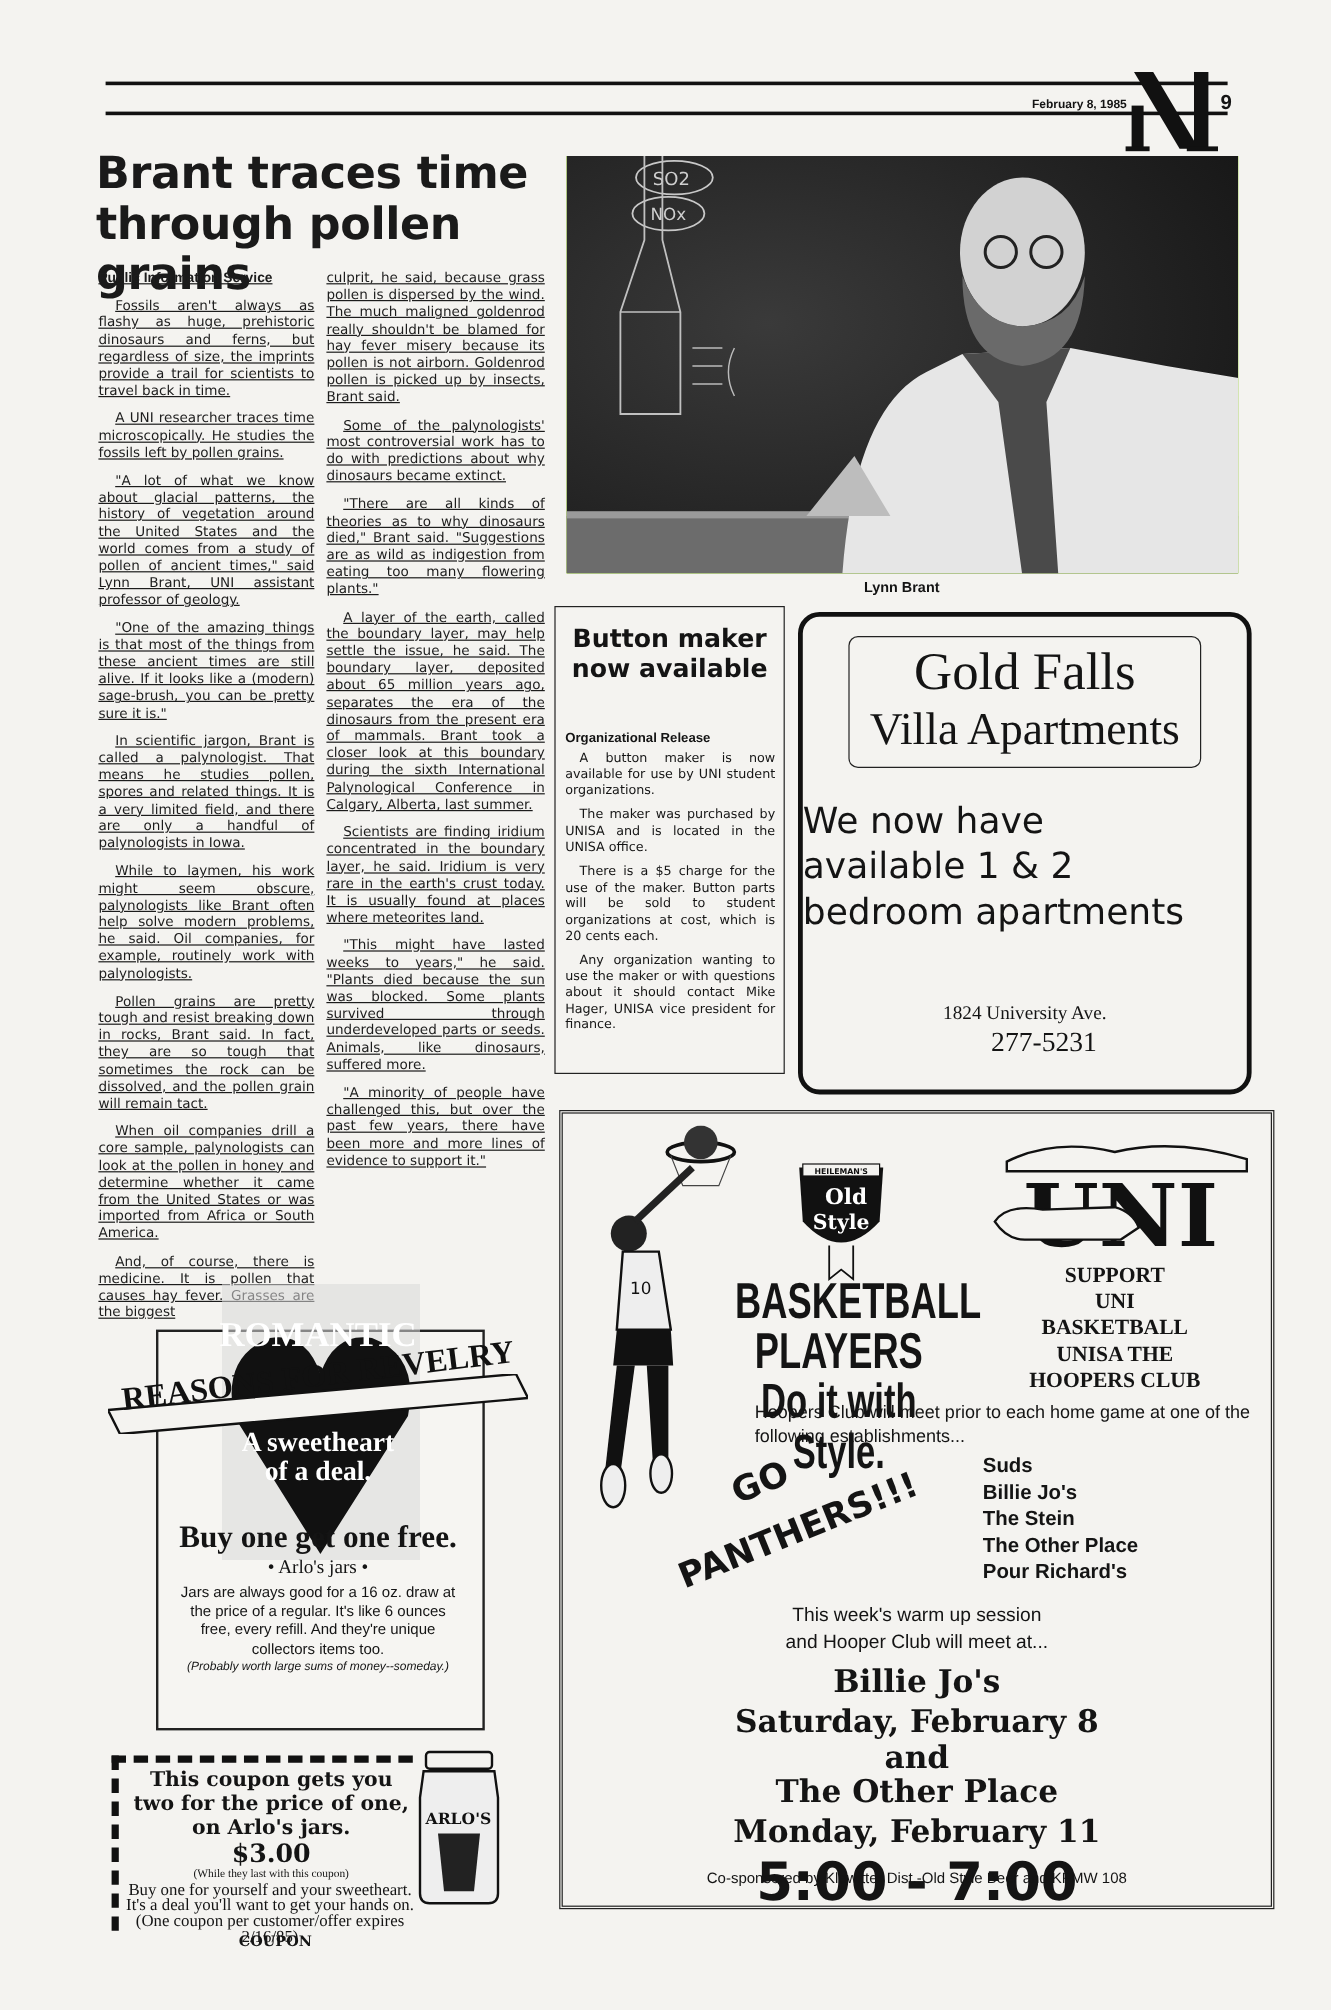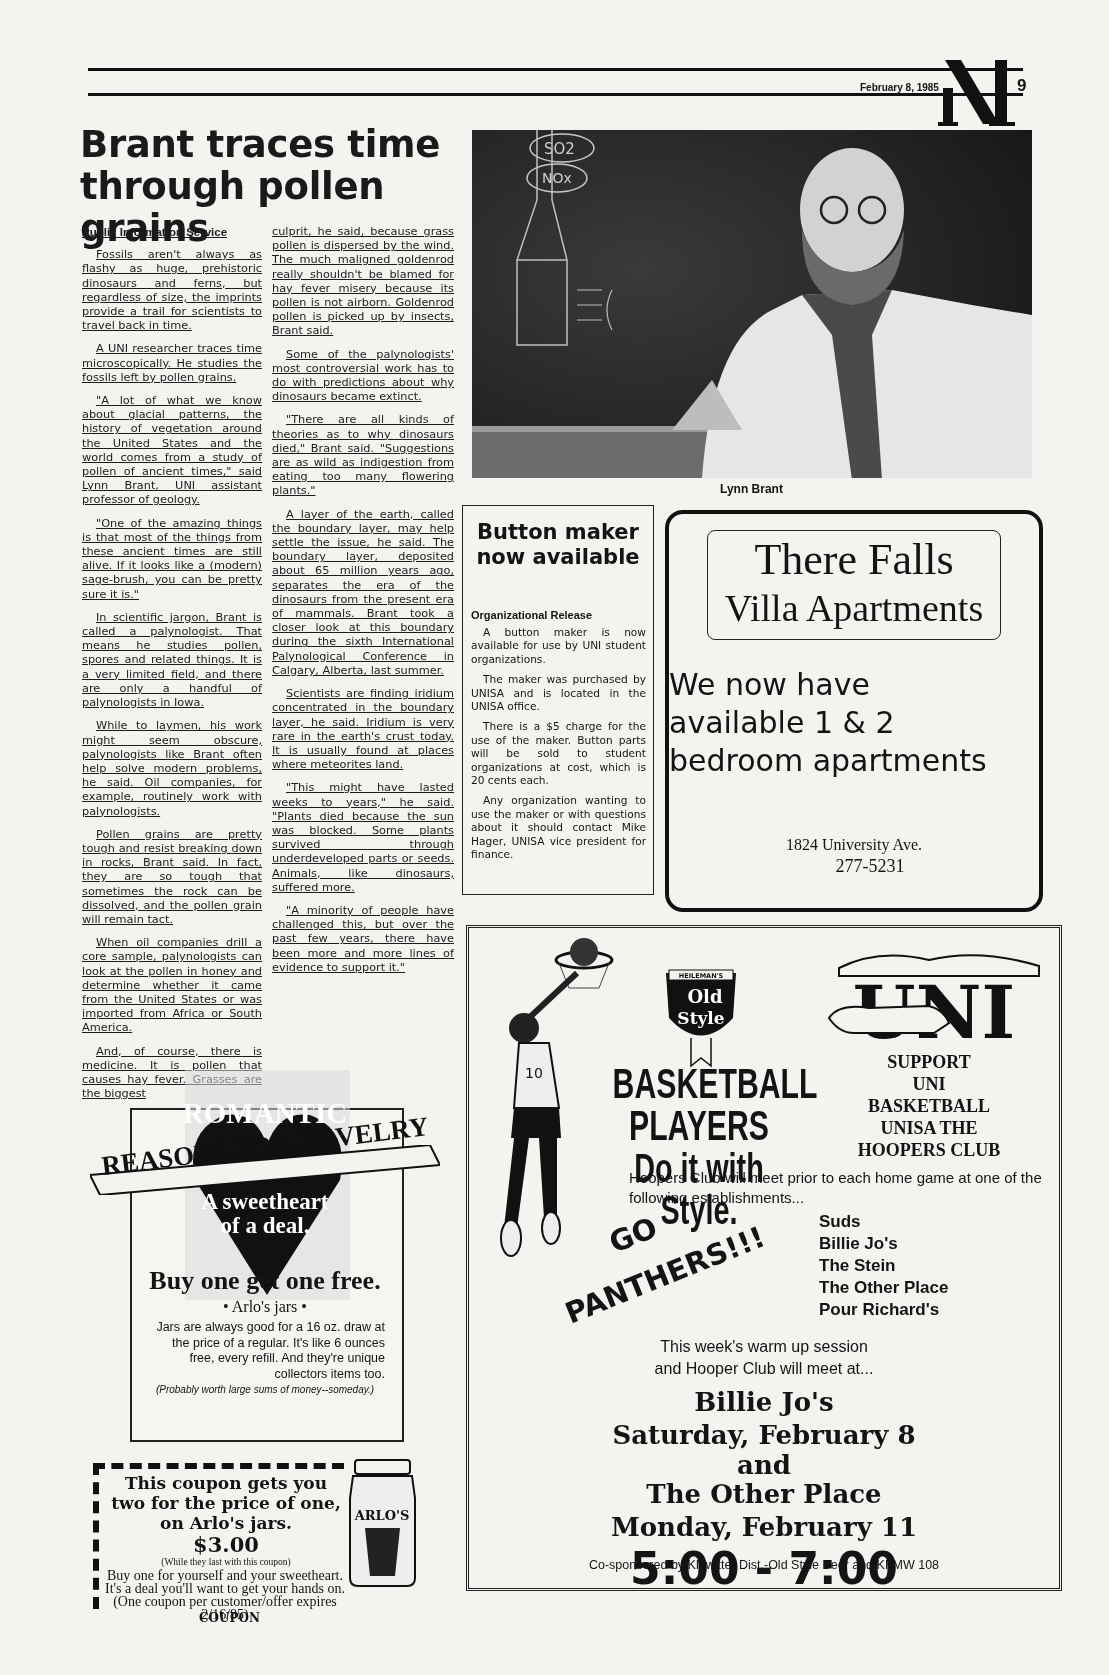--- a/index.html
+++ b/index.html
@@ -31,21 +31,21 @@
   #bm-byline { position: absolute; left: 8px; top: 103px; font-size: 11px; font-weight: bold; font-family: "Liberation Sans", sans-serif; }
   #bm-body { position: absolute; left: 8px; top: 120px; width: 175px; font-size: 10.6px; line-height: 13.4px; text-align: justify; }
   #bm-body p { margin: 0 0 7px 0; text-indent: 12px; }
   
   #gf-ad { left: 665px; top: 510px; width: 370px; height: 394px; border: 4px solid #111; border-radius: 18px; }
   #gf-name { position: absolute; left: 38px; top: 16px; width: 292px; height: 108px; border: 1.3px solid #222; border-radius: 8px; text-align: center; font-family: "Liberation Serif", serif; }
   #gf-l1 { display: block; font-size: 44px; line-height: 50px; margin-top: 4px; }
   #gf-l2 { display: block; font-size: 38px; line-height: 46px; }
   #gf-msg { position: absolute; left: 0; top: 152px; width: 370px; text-align: left; font-size: 30px; line-height: 38px; font-family: "DejaVu Sans", sans-serif; font-weight: 400; }
   #gf-addr { position: absolute; left: 0; top: 322px; width: 370px; text-align: center; font-size: 16px; font-family: "Liberation Serif", serif; }
-  #gf-phone { position: absolute; left: 0; top: 342px; width: 402px; text-align: center; font-size: 18px; font-family: "Liberation Serif", serif; }
+  #gf-phone { position: absolute; left: 0; top: 342px; width: 402px; text-align: center; font-size: 23px; font-family: "Liberation Serif", serif; }
   
   #bb-ad { left: 466px; top: 925px; width: 590px; height: 660px; border: 3px double #222; }
   .oldstyle-shield { position: absolute; left: 192px; top: 30px; width: 80px; height: 110px; }
   #bb-headline { position: absolute; left: 110px; top: 135px; width: 240px; text-align: center; font-family: "Liberation Sans", sans-serif; font-weight: bold; transform: scaleX(0.72); transform-origin: center top; }
   #bb-h1 { display: block; font-size: 42px; line-height: 42px; }
   #bb-h2 { display: block; font-size: 42px; line-height: 42px; }
   #bb-h3 { display: block; font-size: 40px; line-height: 42px; }
   #uni-logo { position: absolute; left: 340px; top: 20px; width: 240px; height: 100px; }
   #uni-support { position: absolute; left: 340px; top: 123px; width: 240px; text-align: center; font-size: 18px; line-height: 22px; font-family: Liberation Serif, serif; font-weight: bold; }
   #bb-intro { position: absolute; left: 160px; top: 240px; width: 420px; font-size: 15px; line-height: 20px; font-family: "Liberation Sans", sans-serif; }
@@ -62,21 +62,21 @@
   
   #rom-ad { left: 90px; top: 1030px; width: 350px; height: 430px; }
   #rom-frame { position: absolute; left: 40px; top: 78px; width: 270px; height: 330px; border: 2px solid #222; background: #f6f5f2; }
   #rom-heart { position: absolute; left: 95px; top: 40px; width: 165px; height: 230px; }
   #rom-banner { position: absolute; left: 0px; top: 115px; width: 350px; height: 50px; }
   #rom-t1 { position: absolute; left: 0; top: 67px; width: 350px; text-align: center; font-family: "Liberation Serif", serif; font-weight: bold; font-size: 29px; color: #fff; }
   #rom-t2 { position: absolute; left: 0; top: 101px; width: 350px; text-align: center; font-family: "Liberation Serif", serif; font-weight: bold; font-size: 27px; color: #111; transform: rotate(-7deg); }
   #rom-t3 { position: absolute; left: 0; top: 160px; width: 350px; text-align: center; font-family: "Liberation Serif", serif; font-weight: bold; font-size: 23px; line-height: 24px; color: #fff; }
   #rom-buy { position: absolute; left: 0; top: 236px; width: 350px; text-align: center; font-family: "Liberation Serif", serif; font-weight: bold; font-size: 26px; }
   #rom-arlo { position: absolute; left: 0; top: 268px; width: 350px; text-align: center; font-family: "Liberation Serif", serif; font-size: 16px; }
-  #rom-desc { position: absolute; left: 55px; top: 290px; width: 240px; text-align: right; font-family: "Liberation Sans", sans-serif; font-size: 12.5px; line-height: 15.5px; }
+  #rom-desc { position: absolute; left: 55px; top: 290px; width: 240px; text-align: center; font-family: "Liberation Sans", sans-serif; font-size: 12.5px; line-height: 15.5px; }
   #rom-note { position: absolute; left: 55px; top: 354px; width: 240px; text-align: center; font-family: "Liberation Sans", sans-serif; font-style: italic; font-size: 10px; line-height: 12px; }
   
   #coupon { left: 93px; top: 1463px; width: 245px; height: 140px; border-top: 6px dashed #111; border-left: 6px dashed #111; }
   #cp-head { position: absolute; left: 12px; top: 4px; width: 230px; text-align: center; font-family: "DejaVu Serif", serif; font-weight: bold; font-size: 17px; line-height: 20px; }
   #cp-price { position: absolute; left: 12px; top: 63px; width: 230px; text-align: center; font-family: "DejaVu Serif", serif; font-weight: bold; font-size: 21px; }
   #cp-while { position: absolute; left: 12px; top: 88px; width: 230px; text-align: center; font-family: "Liberation Serif", serif; font-size: 9.5px; }
   #cp-body { position: absolute; left: 6px; top: 100px; width: 240px; font-family: "Liberation Serif", serif; font-size: 14px; line-height: 13px; text-align: center; }
   #cp-label { position: absolute; left: 100px; top: 142px; font-family: "DejaVu Serif", serif; font-weight: bold; font-size: 12px; }
   #cp-jar { left: 345px; top: 1458px; width: 75px; height: 130px; }
 </style>
@@ -157,21 +157,21 @@
   <div id="bm-body">
     <p>A button maker is now available for use by UNI student organizations.</p>
     <p>The maker was purchased by UNISA and is located in the UNISA office.</p>
     <p>There is a $5 charge for the use of the maker. Button parts will be sold to student organizations at cost, which is 20 cents each.</p>
     <p>Any organization wanting to use the maker or with questions about it should contact Mike Hager, UNISA vice president for finance.</p>
   </div>
 </div>
 
 <div class="abs" id="gf-ad">
   <div id="gf-name">
-    <span id="gf-l1">There Falls</span>
+    <span id="gf-l1">Gold Falls</span>
     <span id="gf-l2">Villa Apartments</span>
   </div>
   <div id="gf-msg">
     <div>We now have</div>
     <div>available 1 &amp; 2</div>
     <div>bedroom apartments</div>
   </div>
   <div id="gf-addr">1824 University Ave.</div>
   <div id="gf-phone">277-5231</div>
 </div>

